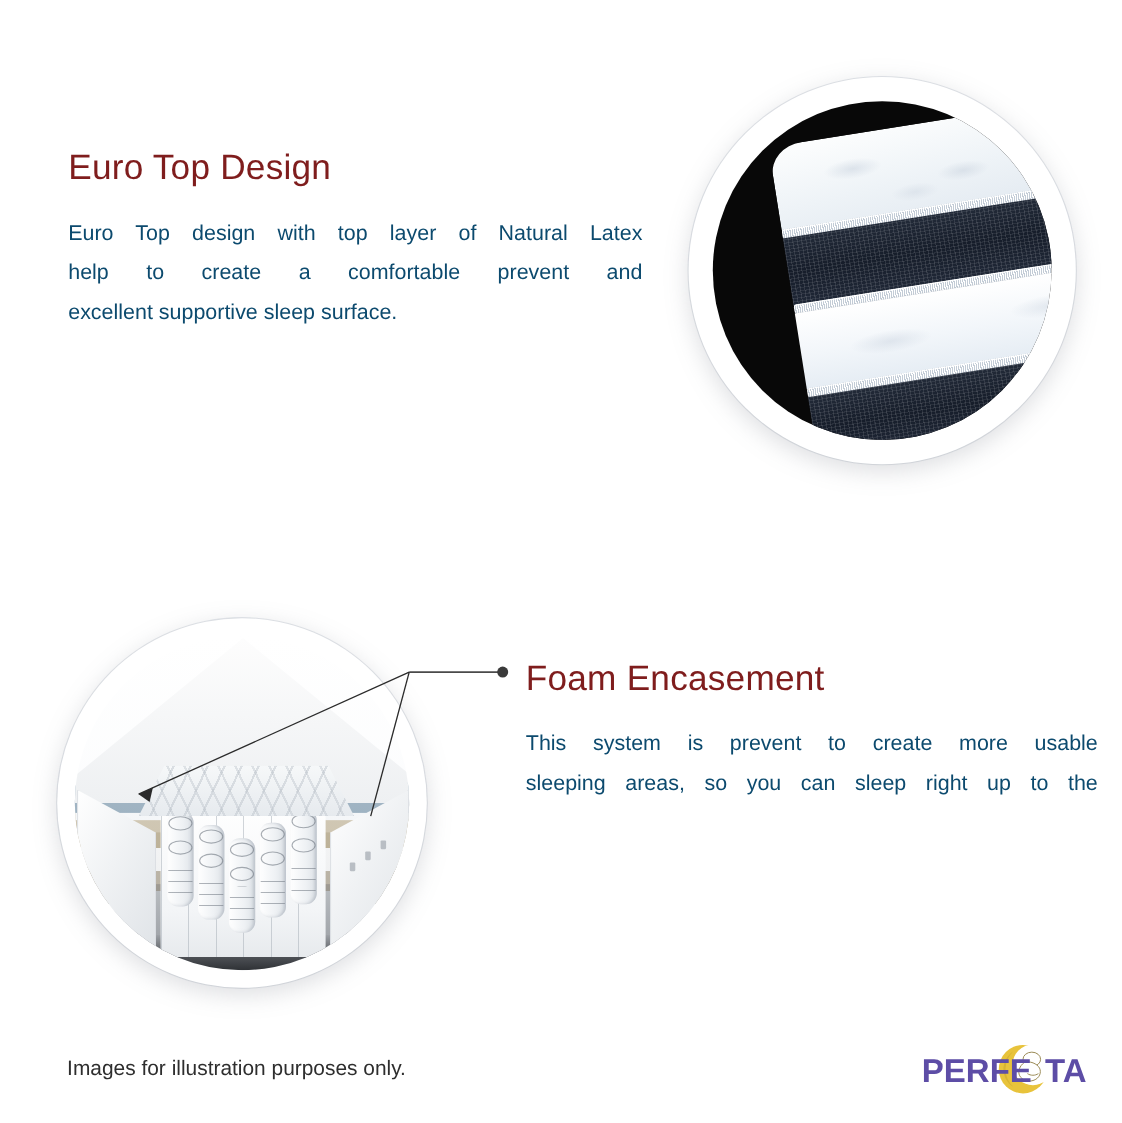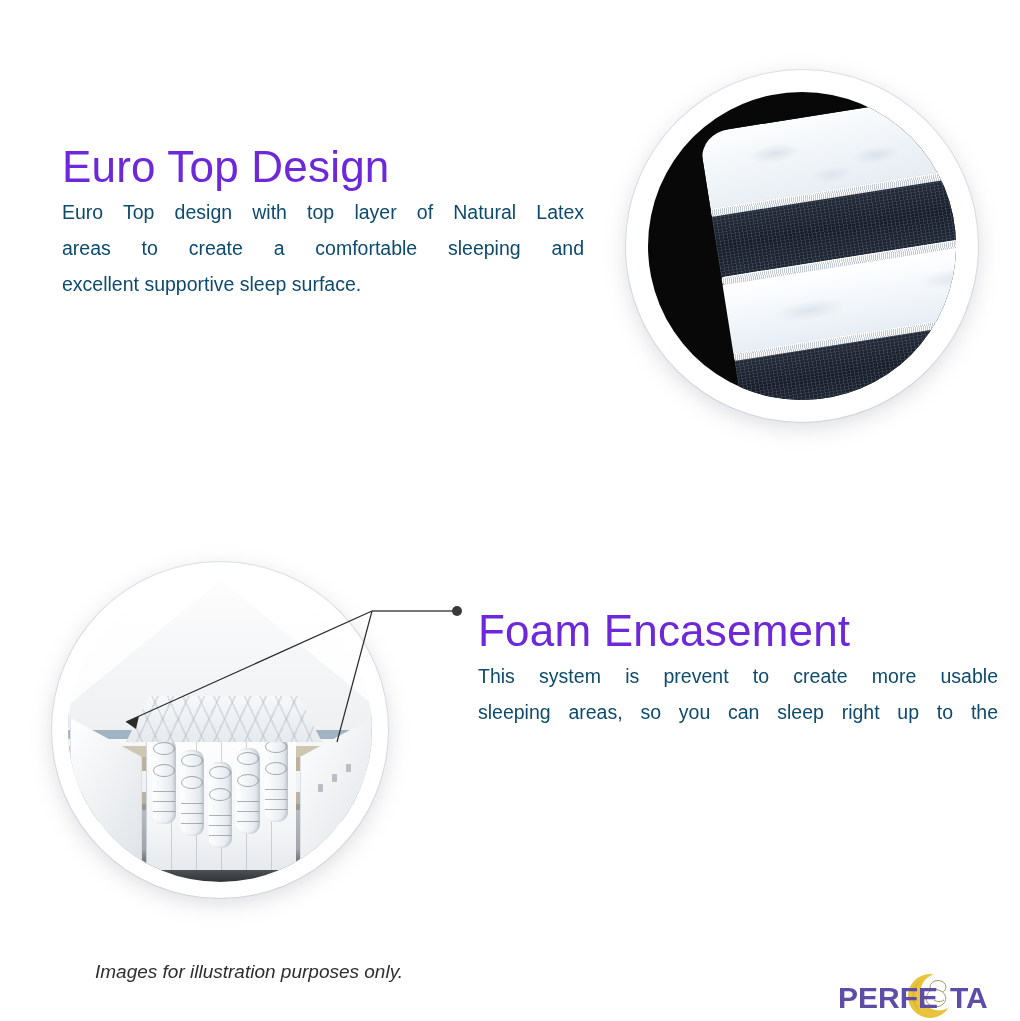--- a/index.html
+++ b/index.html
@@ -18,23 +18,23 @@
 
   .stage {
     position: absolute;
     inset: 0;
     background: #ffffff;
   }
 
   
   .heading {
     position: absolute;
-    font-size: 44px;
+    font-size: 32px;
     font-weight: 300;
-    color: #6d28d9;
+    color: #7f1d1d;
     letter-spacing: 0.2px;
     line-height: 1.1;
     white-space: nowrap;
   }
   .bodytext {
     position: absolute;
     font-size: 19.5px;
     font-weight: 400;
     color: #0c4a6e;
     line-height: 36px;
@@ -56,31 +56,29 @@
 
   #foam-heading { left: 478px; top: 578px; text-align: center; }
   #foam-body    { left: 478px; top: 658px; width: 520px; }
 
   
   .footer-note {
     position: absolute;
     left: 61px;
     top: 961px;
     font-size: 19px;
-    font-style: italic;
     color: #2e2e2e;
     white-space: nowrap;
-    margin-left: 34px;
   }
 
   
   .logo {
     position: absolute;
     left: 838px;
-    top: 970px;
+    top: 946px;
     width: 172px;
     height: 52px;
   }
   .logo svg { display: block; }
 
   
   .photo-circle {
     position: absolute;
     border-radius: 50%;
     overflow: hidden;
@@ -293,21 +291,21 @@
 </style>
 </head>
 <body>
 
 <div class="stage">
 
   <h1 class="heading" id="euro-heading">Euro Top Design</h1>
 
   <div class="bodytext" id="euro-body">
     <span class="line">Euro Top design with top layer of Natural Latex</span>
-    <span class="line">areas to create a comfortable sleeping and</span>
+    <span class="line">help to create a comfortable prevent and</span>
     <span class="line last">excellent supportive sleep surface.</span>
   </div>
 
   <div class="photo-halo" id="euro-halo"></div>
   <div class="photo-circle" id="euro-photo">
     <div class="euro-slab">
       <div class="eu-layer eu-top"></div>
       <div class="eu-layer eu-pipe" id="eu-p1"></div>
       <div class="eu-layer eu-mesh" id="eu-m1"></div>
       <div class="eu-layer eu-pipe" id="eu-p2"></div>

